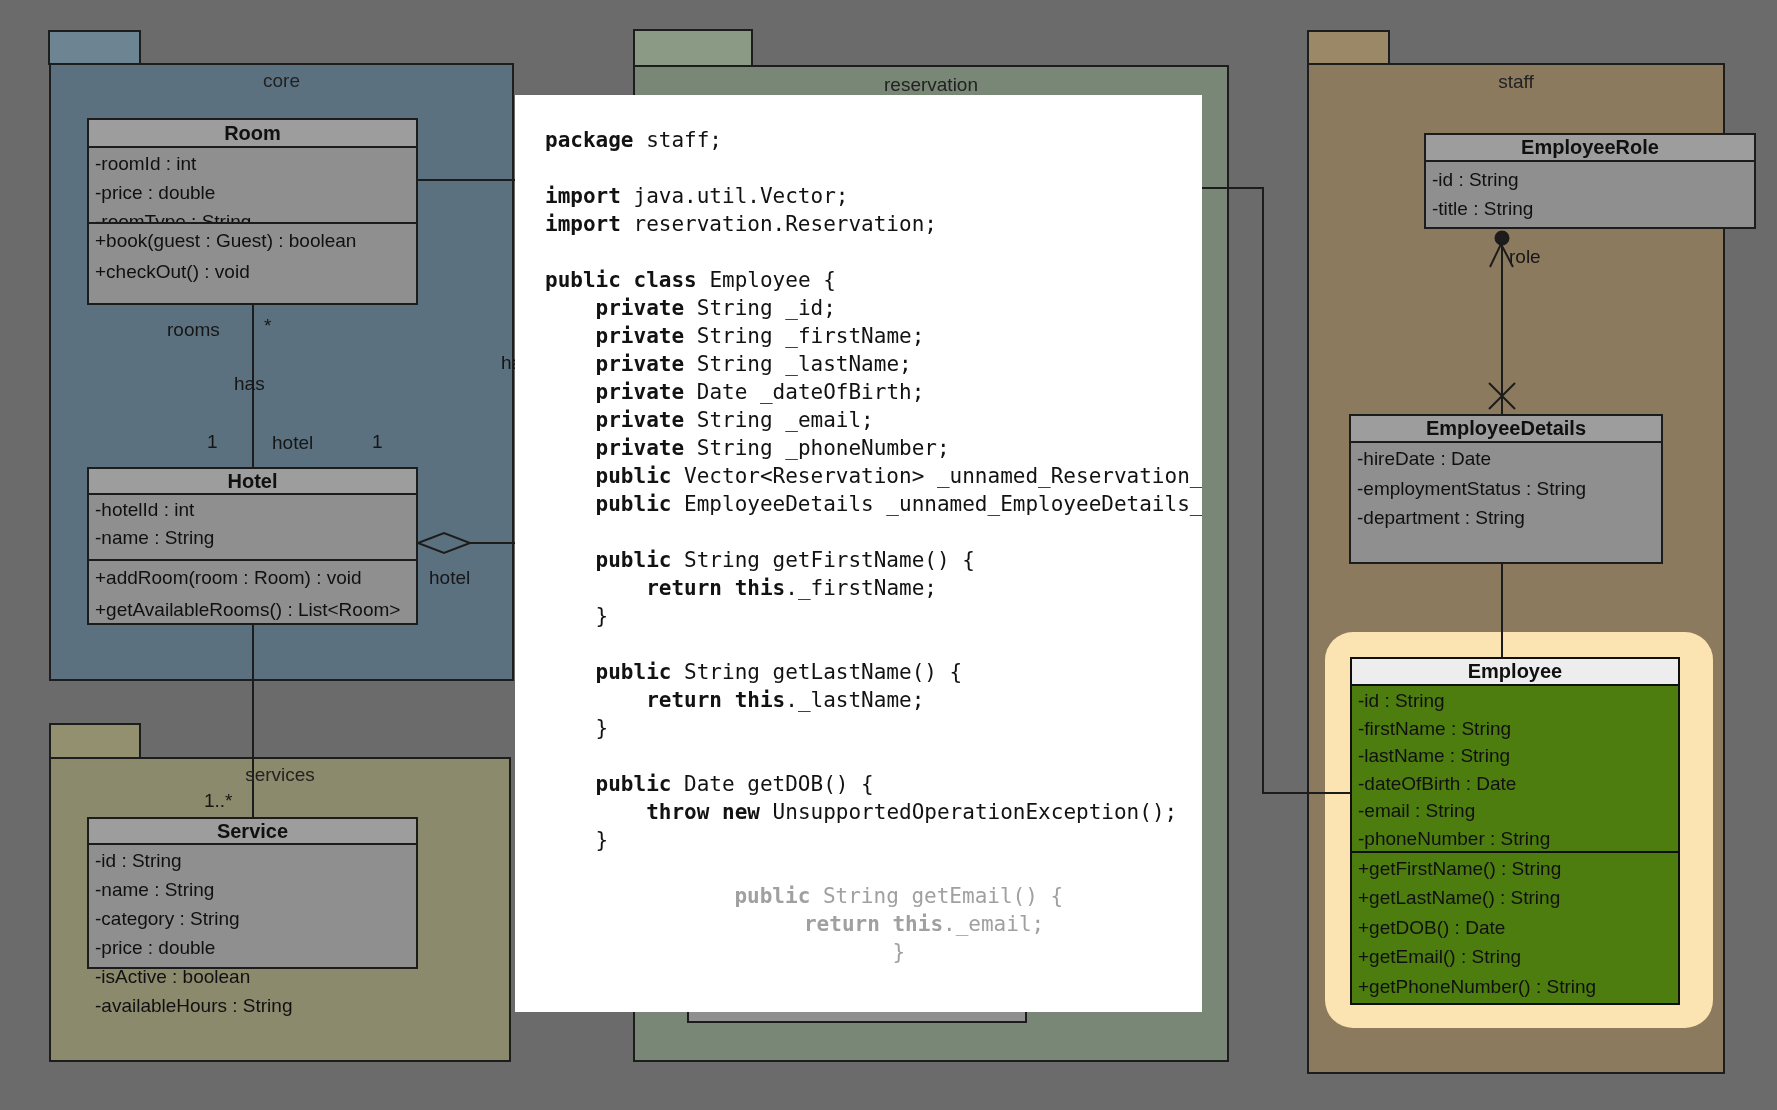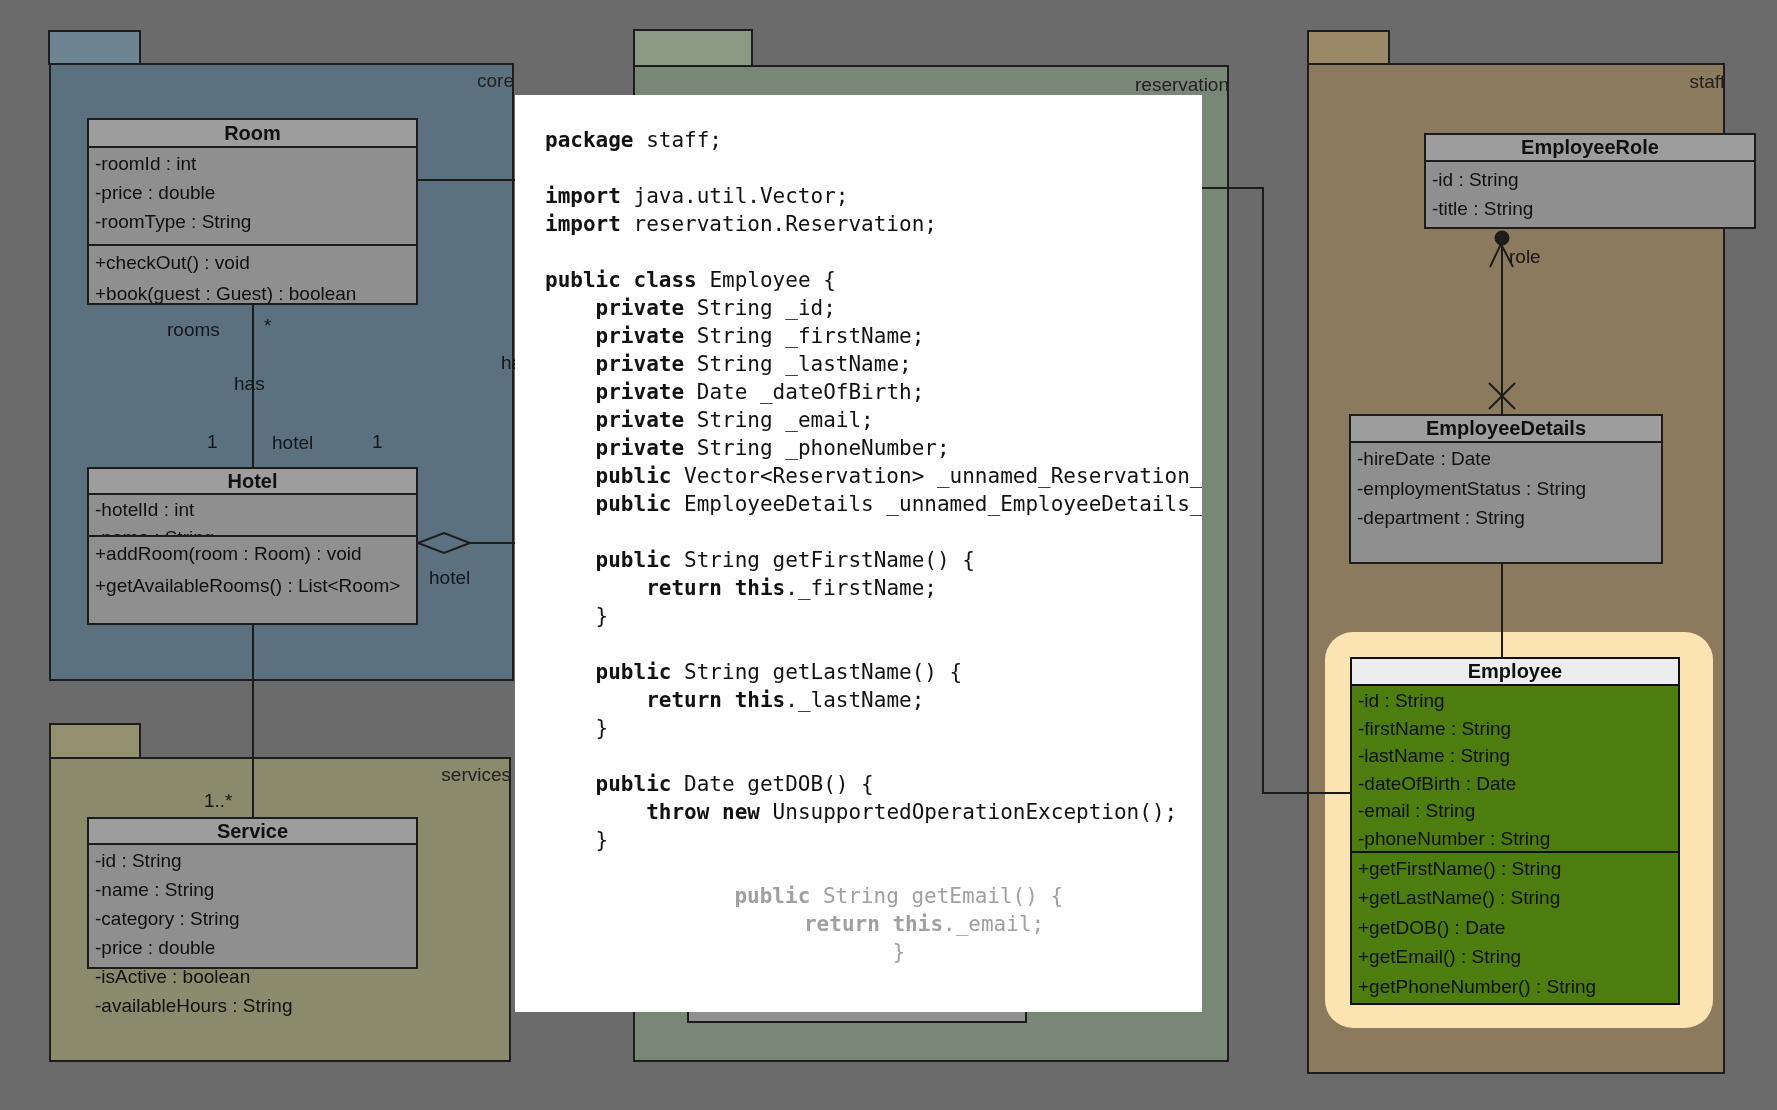--- a/index.html
+++ b/index.html
@@ -4,21 +4,21 @@
 <style>
   html,body{margin:0;padding:0;background:#555;}
   #canvas{
     position:relative;width:1777px;height:1110px;overflow:hidden;
     background:#6b6b6b;font-family:"Liberation Sans",sans-serif;
     -webkit-font-smoothing:antialiased;
   }
   
   .pkg-tab{position:absolute;border:2px solid #1d1d1d;box-sizing:border-box;}
   .pkg-body{position:absolute;border:2px solid #1d1d1d;box-sizing:border-box;}
-  .pkg-label{position:absolute;font-size:19px;color:#222;text-align:right;pointer-events:none;}
+  .pkg-label{position:absolute;font-size:19px;color:#222;text-align:center;pointer-events:none;}
   .tab-core{background:#6d8493;}   .body-core{background:#5c7180;}
   .tab-res{background:#8a9a85;}    .body-res{background:#798876;}
   .tab-serv{background:#93906f;}   .body-serv{background:#8c8a6c;}
   .tab-staff{background:#9a8866;}  .body-staff{background:#8c7a5f;}
   
   .cls{position:absolute;border:2px solid #1c1c1c;background:#8f8f8f;box-sizing:border-box;color:#101010;}
   .cls-title{background:#9d9d9d;border-bottom:2px solid #1c1c1c;font-weight:bold;font-size:20px;text-align:center;}
   .cls-sec{border-bottom:2px solid #1c1c1c;padding:1px 0 0 6px;font-size:19px;overflow:hidden;box-sizing:border-box;}
   .cls-sec:last-child{border-bottom:none;}
   .cls.light{background:#4d7c0f;border-color:#0f0f0f;}
@@ -75,34 +75,34 @@
       <line x1="1502" y1="245" x2="1502" y2="414"></line>
       <circle cx="1502" cy="238" r="6.5" fill="#1c1c1c"></circle>
       <polyline points="1490,267 1501,244 1513,267"></polyline>
       <path d="M1489 383 L1515 409 M1515 383 L1489 409"></path>
       <line x1="1502" y1="564" x2="1502" y2="657"></line>
     </g>
   </svg>
 
   <div class="cls" style="left:87px;top:118px;width:331px;height:187px">
     <div class="cls-title" style="height:26px;line-height:26px">Room</div>
-    <div class="cls-sec" style="height:98px;line-height:29px">
+    <div class="cls-sec" style="height:76px;line-height:29px">
       <div class="row">-roomId : int</div>
       <div class="row">-price : double</div>
       <div class="row">-roomType : String</div>
     </div>
     <div class="cls-sec" style="height:65px;line-height:31px">
+      <div class="row">+book(guest : Guest) : boolean</div>
       <div class="row">+checkOut() : void</div>
-      <div class="row">+book(guest : Guest) : boolean</div>
     </div>
   </div>
 
   <div class="cls" style="left:87px;top:467px;width:331px;height:158px">
     <div class="cls-title" style="height:24px;line-height:24px">Hotel</div>
-    <div class="cls-sec" style="height:42px;line-height:28px">
+    <div class="cls-sec" style="height:66px;line-height:28px">
       <div class="row">-hotelId : int</div>
       <div class="row">-name : String</div>
     </div>
     <div class="cls-sec" style="height:68px;line-height:32px">
       <div class="row">+addRoom(room : Room) : void</div>
       <div class="row">+getAvailableRooms() : List&lt;Room&gt;</div>
     </div>
   </div>
 
   <div class="cls" style="left:87px;top:817px;width:331px;height:152px">

